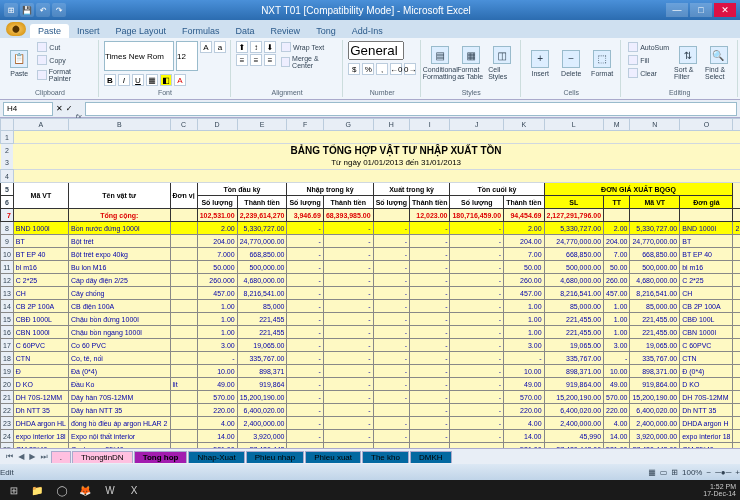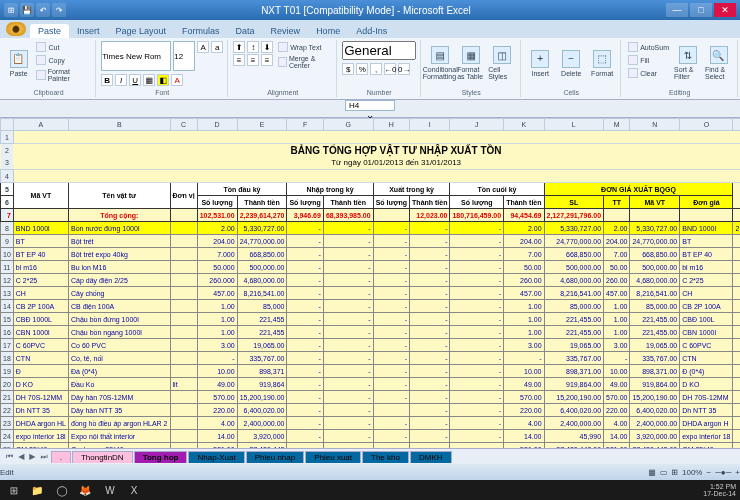--- a/index.html
+++ b/index.html
@@ -20,21 +20,21 @@
 .rgroup .lbl { text-align: center; font-size: 7px; color: #567; }
 .rgroup .body { display: flex; gap: 3px; align-items: flex-start; flex: 1; }
 .bigbtn { width: 28px; height: 44px; display: flex; flex-direction: column; align-items: center; justify-content: center; font-size: 7px; color: #345; cursor: pointer; }
 .bigbtn .ic { width: 18px; height: 18px; background: #ddeeff; border: 1px solid #9bc; margin-bottom: 2px; display: flex; align-items: center; justify-content: center; font-size: 10px; }
 .smbtn { font-size: 7px; color: #345; padding: 1px 2px; cursor: pointer; display: flex; align-items: center; gap: 2px; }
 .smbtn .ic { width: 10px; height: 10px; background: #eef; border: 1px solid #bcd; display: inline-block; }
 .col { display: flex; flex-direction: column; gap: 1px; }
 .fontctl { display: flex; gap: 2px; }
 .fontctl select, .fontctl input { font-size: 8px; height: 30px; border: 1px solid #9bc; background: #fff; }
 .fmtbtn { width: 12px; height: 12px; border: 1px solid #bcd; background: #fff; display: inline-flex; align-items: center; justify-content: center; font-size: 8px; cursor: pointer; }
-.fmla { background: #e8eef6; height: 18px; display: flex; align-items: center; border-bottom: 1px solid #aac; padding: 0 3px; gap: 3px; flex-direction: column; }
+.fmla { background: #e8eef6; height: 18px; display: flex; align-items: center; border-bottom: 1px solid #aac; padding: 0 3px; gap: 3px; }
 .fmla .namebox { width: 50px; height: 14px; background: #fff; border: 1px solid #9bc; font-size: 8px; padding: 0 3px; display: flex; align-items: center; }
 .fmla .fx { font-size: 8px; color: #567; font-style: italic; margin-top: 16px; }
 .fmla .fbar { flex: 1; height: 14px; background: #fff; border: 1px solid #9bc; }
 .sheet { background: #fef9c3; height: 330px; overflow: auto; position: relative; }
 table { border-collapse: collapse; font-size: 7px; }
 th.colh { background: #e8eef6; border: 1px solid #bcd; height: 12px; font-weight: normal; color: #345; position: sticky; top: 0; }
 td.rowh { background: #e8eef6; border: 1px solid #bcd; width: 16px; text-align: center; color: #345; position: sticky; left: 0; }
 td { border: 1px solid #d0d8e0; height: 13px; padding: 0 2px; white-space: nowrap; }
 .title-row td { border: none; }
 .bigtitle { font-weight: bold; font-size: 10px; text-align: center; }
@@ -76,21 +76,21 @@
 </div>
 
 <div class="tabs">
   <div class="off">⬤</div>
   <span class="active">Paste</span>
   <span>Insert</span>
   <span>Page Layout</span>
   <span>Formulas</span>
   <span>Data</span>
   <span>Review</span>
-  <span>Home</span>
+  <span>Tong</span>
   <span>Add-Ins</span>
 </div>
 
 <div class="ribbon">
   <div class="rgroup">
     <div class="body">
       <div class="bigbtn">
           <div class="ic">📋</div>
           <span>Paste</span>
         </div>
@@ -158,21 +158,21 @@
         <div class="smbtn">
             <span class="ic"></span>
             <span>Merge &amp; Center</span>
           </div>
       </div>
     </div>
     <div class="lbl">Alignment</div>
   </div>
   <div class="rgroup">
     <div class="body col">
-      <input style="width: 74px;" value="General">
+      <input style="width: 56px;" value="General">
       <div class="fontctl">
         <span class="fmtbtn">$</span>
         <span class="fmtbtn">%</span>
         <span class="fmtbtn">,</span>
         <span class="fmtbtn">←0</span>
         <span class="fmtbtn">0→</span>
       </div>
     </div>
     <div class="lbl">Number</div>
   </div>

